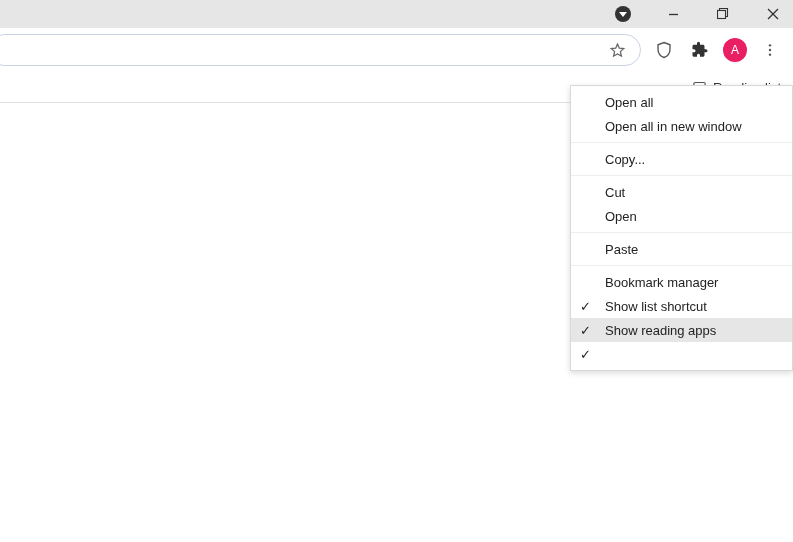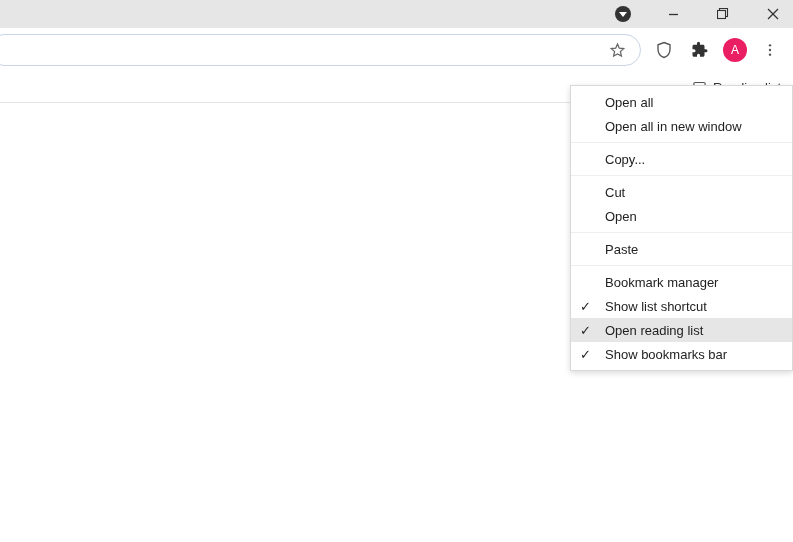--- a/index.html
+++ b/index.html
@@ -120,20 +120,19 @@
     <div class="menu-section">
       <div class="menu-item">
         <span>Bookmark manager</span>
       </div>
       <div class="menu-item">
         <span class="check">✓</span>
         <span>Show list shortcut</span>
       </div>
       <div class="menu-item highlight">
         <span class="check">✓</span>
-        <span>Open reading list</span>
+        <span>Show reading apps</span>
       </div>
       <div class="menu-item">
         <span class="check">✓</span>
-        <span>Show bookmarks bar</span>
       </div>
     </div>
   </div>
 
 </body></html>

